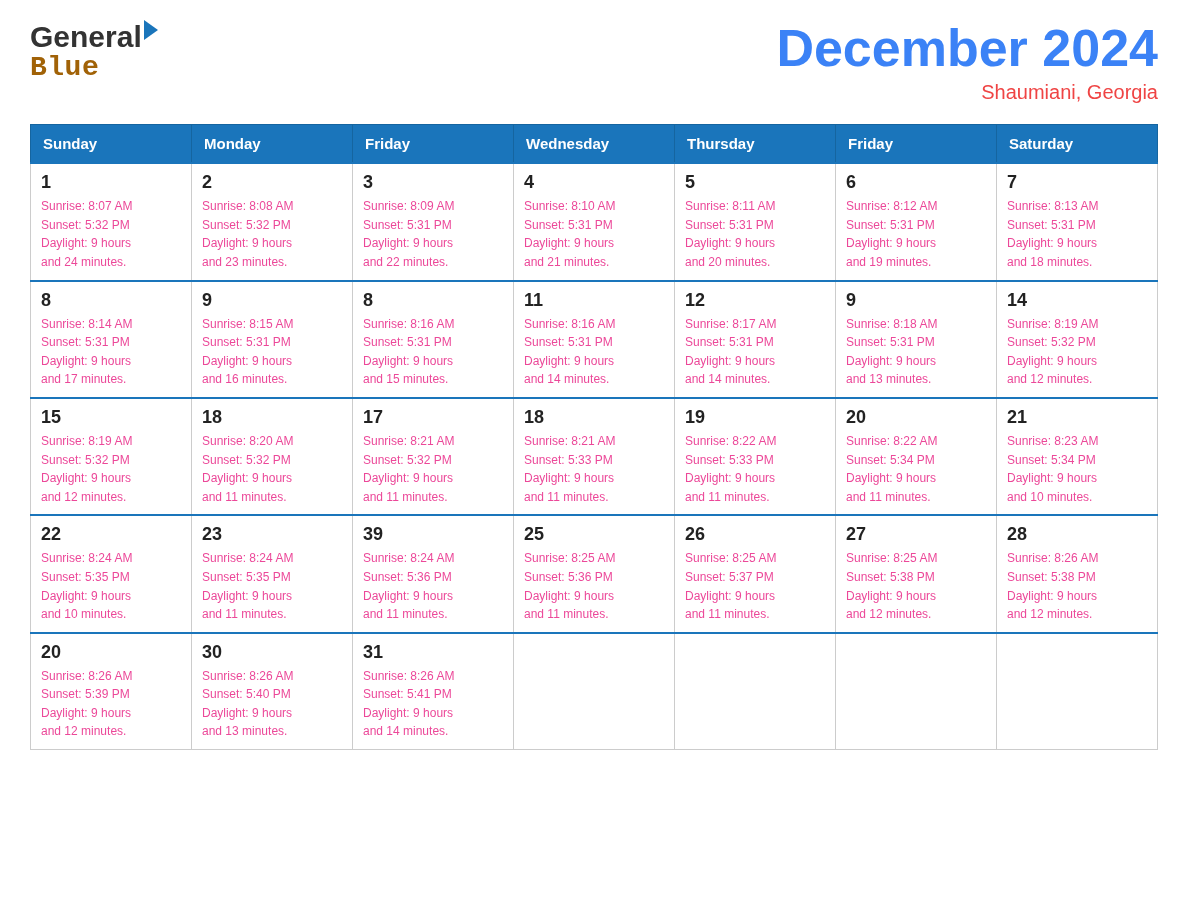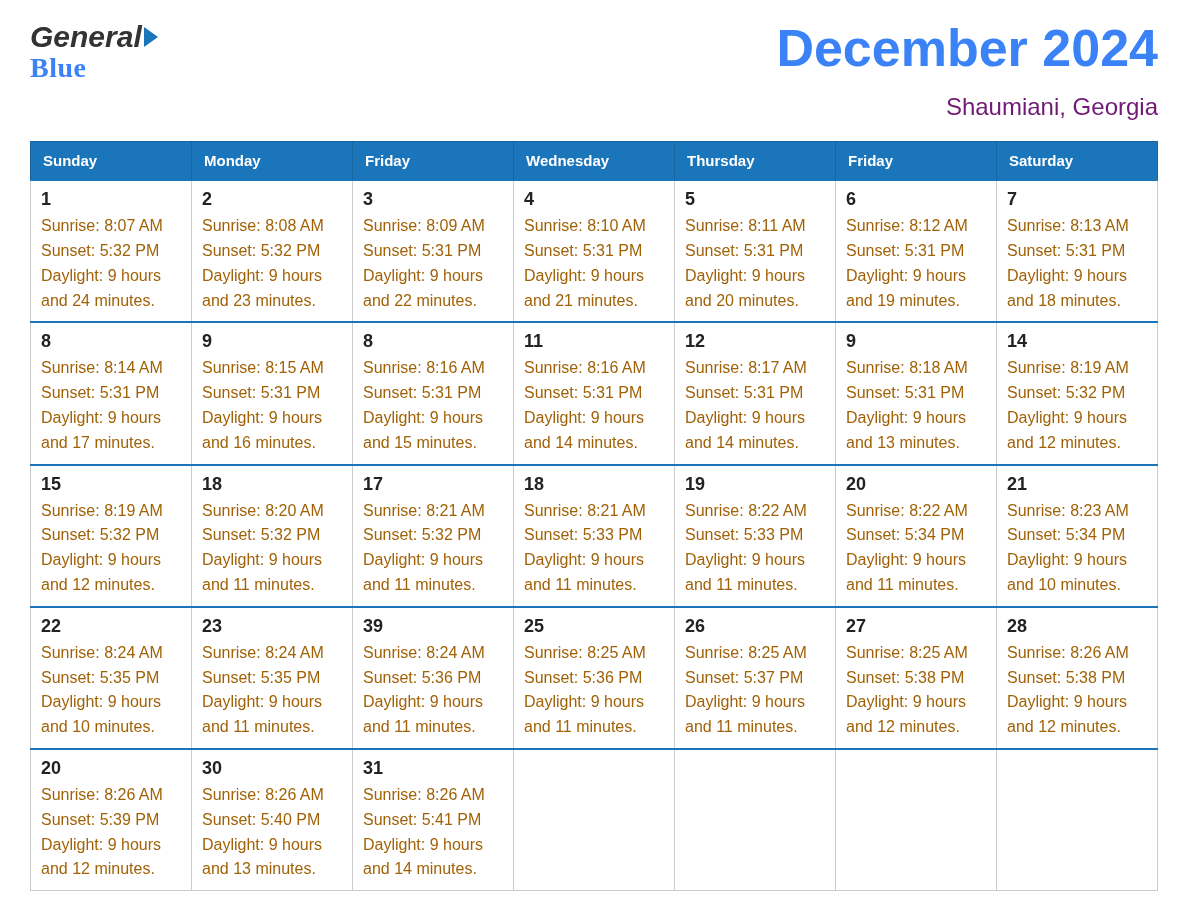--- a/index.html
+++ b/index.html
@@ -24,24 +24,24 @@
     .title-block {
       text-align: right;
     }
     .title-block h1 {
       font-size: 52px;
       font-weight: bold;
       color: #3b82f6;
       line-height: 1.1;
     }
     .title-block h2 {
-      font-size: 24px;
+      font-size: 20px;
       font-weight: normal;
-      color: #701a75;
-      margin-top: 16px;
+      color: #ef4444;
+      margin-top: 4px;
     }
     .calendar {
       width: 100%;
       border-collapse: collapse;
     }
     .calendar thead tr th {
       background-color: #1a75bb;
       color: #fff;
       font-size: 15px;
       font-weight: bold;
@@ -61,51 +61,50 @@
       background: #fff;
     }
     .day-number {
       font-size: 18px;
       font-weight: bold;
       color: #222;
       display: block;
       margin-bottom: 4px;
     }
     .day-info {
-      font-size: 16px;
+      font-size: 12px;
       line-height: 1.55;
-      color: #a16207;
+      color: #ec4899;
     }
     .logo-general {
       font-size: 30px;
       font-weight: bold;
       color: #333;
       font-family: Arial, sans-serif;
     }
     .logo-arrow {
       display: inline-block;
       width: 0;
       height: 0;
       border-left: 14px solid #1a75bb;
       border-top: 10px solid transparent;
       border-bottom: 10px solid transparent;
       margin-left: 2px;
       vertical-align: middle;
     }
     .logo-row1 {
       display: flex;
-      align-items: center;
-      font-style: italic;
+      align-items: flex-start;
     }
     .logo-row2 {
-      color: #3b82f6;
+      color: #a16207;
       font-size: 28px;
       font-weight: bold;
       margin-top: -2px;
-      font-family: Liberation Serif, serif;
+      font-family: Liberation Mono, monospace;
       letter-spacing: 0.5px;
     }
   </style>
 </head>
 <body>
 
 <div class="header">
   <div class="logo">
     <div class="logo-row1">
       <span class="logo-general">General</span>

